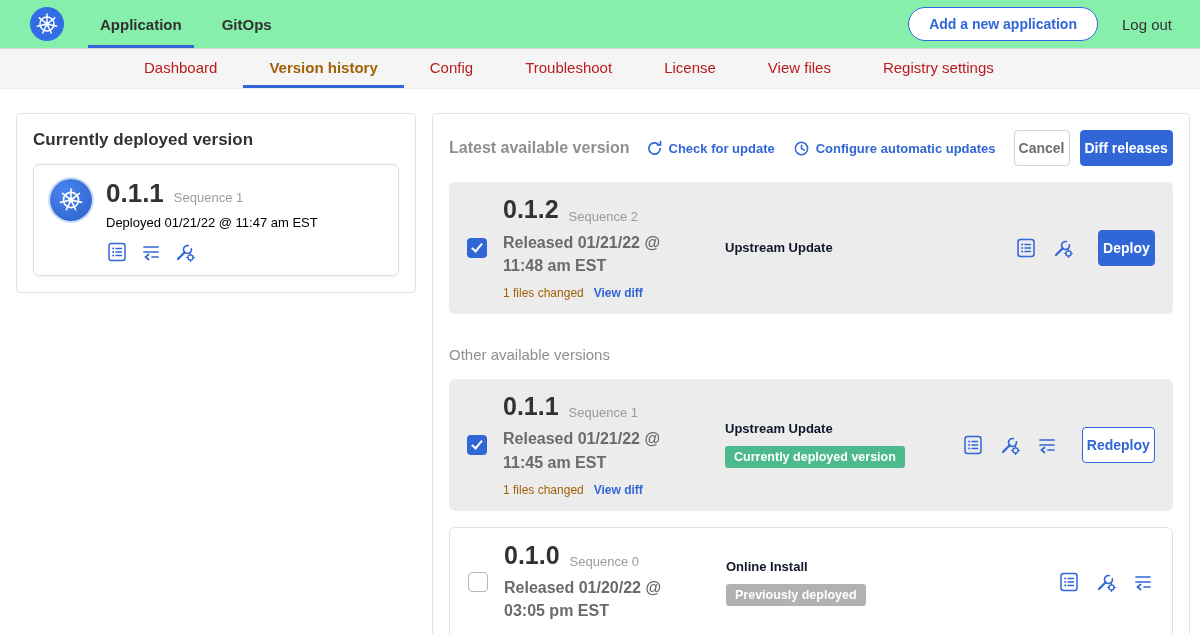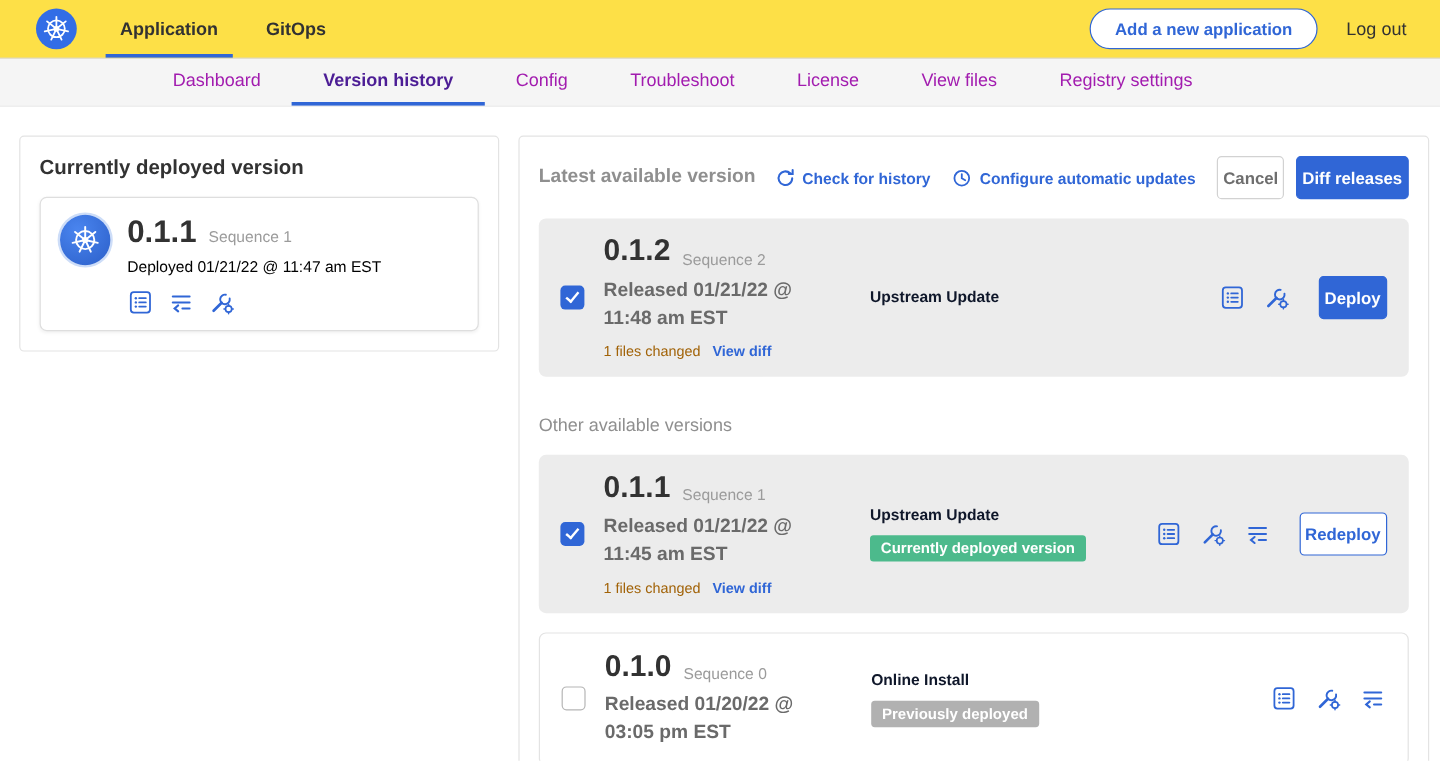--- a/index.html
+++ b/index.html
@@ -4,37 +4,37 @@
 <style>
   * { box-sizing: border-box; }
   html,body { margin:0; padding:0; }
   body {
     width:1200px; height:634px; overflow:hidden;
     font-family:"Liberation Sans", sans-serif;
     color:#323232; background:#fff;
   }
 
   
-  .topnav { height:49px; display:flex; align-items:stretch; border-bottom:1px solid #d8d8d8; padding:0 28px 0 30px; background:#fde047; }
+  .topnav { height:49px; display:flex; align-items:stretch; border-bottom:1px solid #d8d8d8; padding:0 28px 0 30px; background:#86efac; }
   .logo-circle { width:34px; height:34px; border-radius:50%; background:#326de6; align-self:center;
                  display:flex; align-items:center; justify-content:center; flex:none; }
   .topnav-tabs { display:flex; margin-left:24px; }
   .topnav-tab { display:flex; align-items:center; padding:0 12px; margin-right:16px; font-size:15px; font-weight:700;
                 border-bottom:3px solid transparent; border-top:3px solid transparent; cursor:pointer; }
   .topnav-tab.active { border-bottom-color:#3066d6; }
   .topnav-right { margin-left:auto; display:flex; align-items:center; gap:24px; }
   .add-app-btn { border:1px solid #3066d6; color:#3066d6; background:#fff; border-radius:17px; height:34px;
                  padding:0 20px; font-size:14px; font-weight:700; font-family:inherit; cursor:pointer; }
   .logout { font-size:15px; cursor:pointer; }
 
   
   .subnav { height:40px; background:#f5f5f5; display:flex; padding-left:118px; border-bottom:1px solid #ececec; }
-  .subnav-tab { display:flex; align-items:center; padding:0 26px; font-size:15px; color:#a21caf;
+  .subnav-tab { display:flex; align-items:center; padding:0 26px; font-size:15px; color:#b91c1c;
                 border-bottom:3px solid transparent; cursor:pointer; white-space:nowrap; }
-  .subnav-tab.active { color:#4c1d95; font-weight:700; border-bottom-color:#3066d6; }
+  .subnav-tab.active { color:#a16207; font-weight:700; border-bottom-color:#3066d6; }
 
   
   main { display:flex; gap:16px; padding:24px 16px 16px; align-items:flex-start; }
 
   .deployed-card { width:400px; flex:none; border:1px solid #e3e3e3; border-radius:4px; background:#fff; padding:16px; }
   .panel-title { font-size:17px; font-weight:700; margin:0 0 14px; }
   .deployed-inner { border:1px solid #dedede; border-radius:6px; box-shadow:0 1px 3px rgba(0,0,0,.06);
                     padding:14px 16px 12px; display:flex; gap:14px; background:#fff; }
   .kube-badge { width:42px; height:42px; border-radius:50%; flex:none;
                 background:radial-gradient(circle at 35% 30%, #4a85ef, #2b5fc9);
@@ -186,21 +186,21 @@
 
   <section class="latest-card">
 
     <div class="latest-header">
       <span class="latest-title">Latest available version</span>
       <span class="hlink">
         <svg width="17" height="17" viewBox="0 0 18 18" fill="none" stroke="#3066d6" stroke-width="1.8" stroke-linecap="round">
           <path d="M15 9 a6 6 0 1 1 -1.8 -4.3"></path>
             <path d="M15.4 1.8 v3.4 h-3.4"></path>
         </svg>
-        <span>Check for history</span>
+        <span>Check for update</span>
       </span>
       <span class="hlink">
         <svg width="17" height="17" viewBox="0 0 18 18" fill="none" stroke="#3066d6" stroke-width="1.6" stroke-linecap="round">
           <circle cx="9" cy="9" r="6.5"></circle>
             <path d="M9 5.5 V9 L12 10.8"></path>
         </svg>
         <span>Configure automatic updates</span>
       </span>
       <div class="header-actions">
         <button class="btn btn-secondary">Cancel</button>

